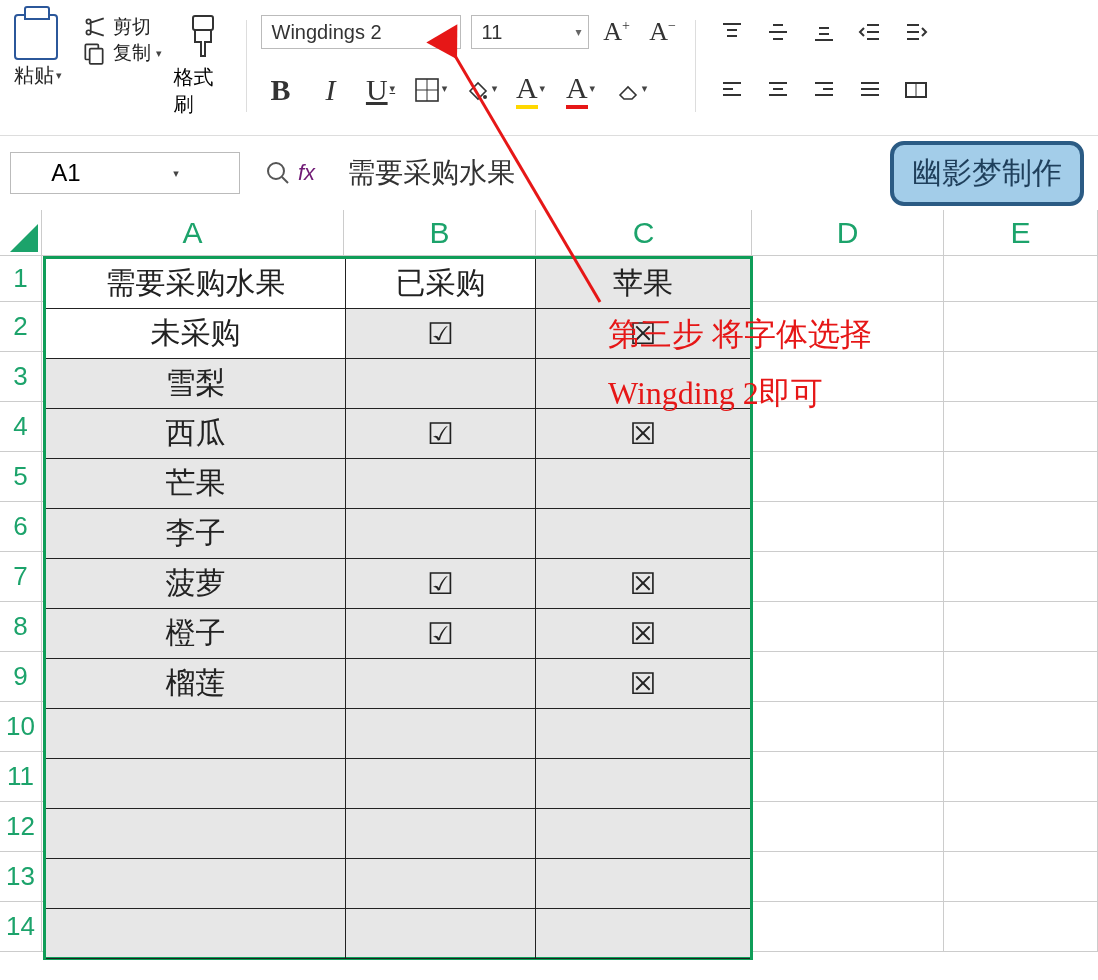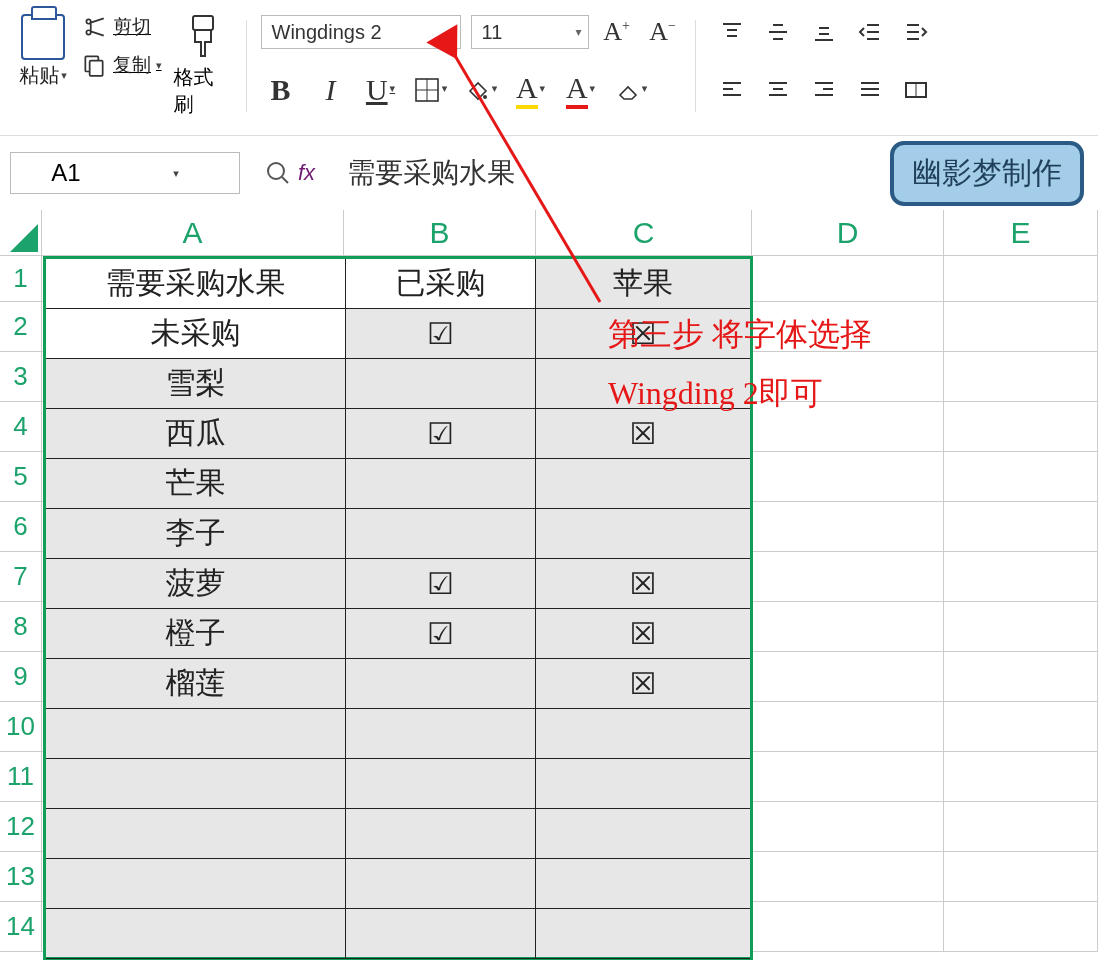--- a/index.html
+++ b/index.html
@@ -30,21 +30,20 @@
 
   
   .clip-group {
     display: flex;
     gap: 8px;
     align-items: flex-start;
   }
   .paste-btn {
     display: flex;
     flex-direction: column;
-    align-items: center;
     gap: 2px;
     width: 58px;
   }
   .paste-icon {
     width: 44px; height: 46px;
     border: 2px solid #2b579a;
     border-radius: 4px;
     position: relative;
     background: #fff;
   }
@@ -57,22 +56,21 @@
     border-radius: 3px 3px 0 0;
     background: #fff;
   }
   .paste-label {
     font-size: 20px; color: #222;
     display: flex; align-items: center; gap: 2px;
   }
   .small-tools {
     display: flex;
     flex-direction: column;
-    gap: 12px;
-    text-decoration: underline;
+    gap: 0;
   }
   .small-tool {
     display: flex;
     align-items: center;
     gap: 5px;
     font-size: 19px;
     color: #222;
   }
   .small-tool svg { width: 26px; height: 26px; }
   .icon-wrap { width: 28px; display:flex; justify-content:center; }

